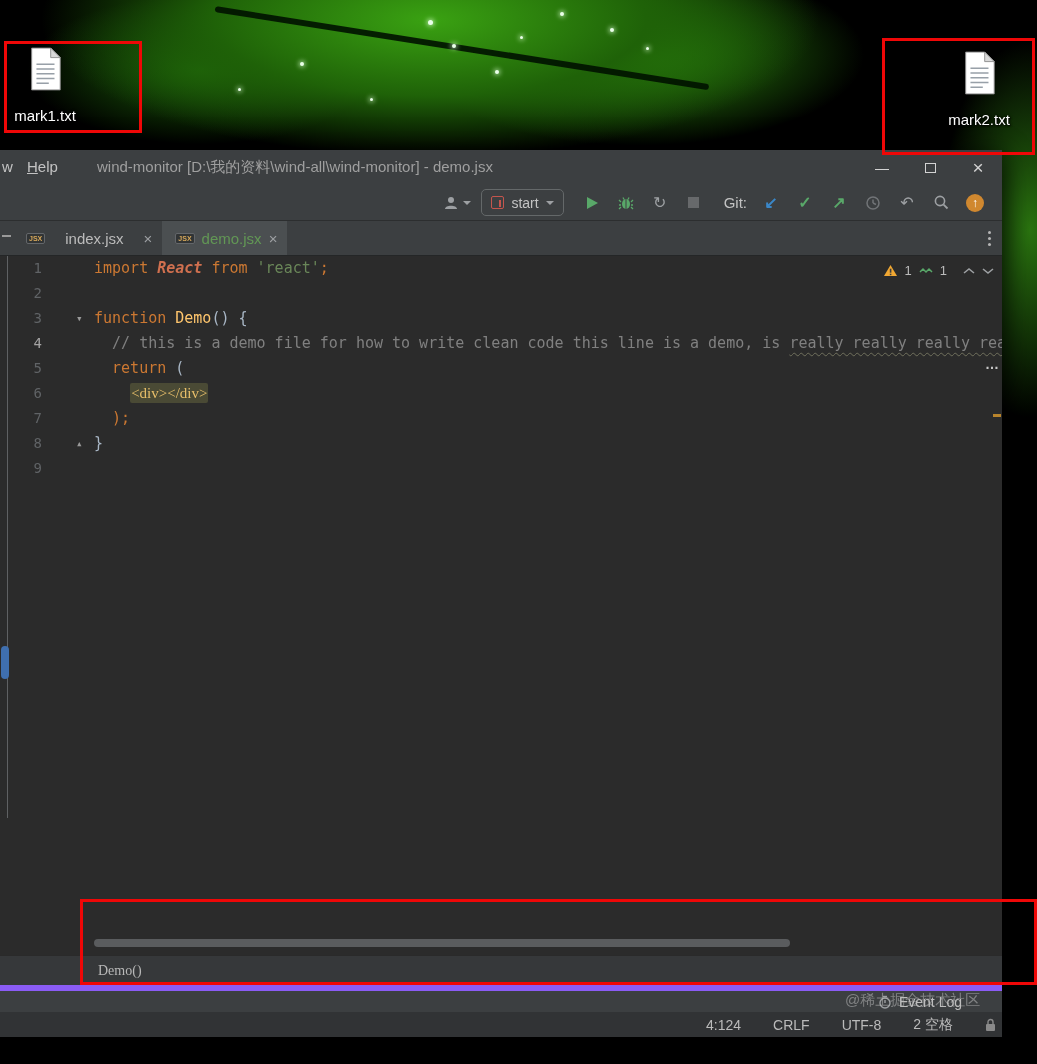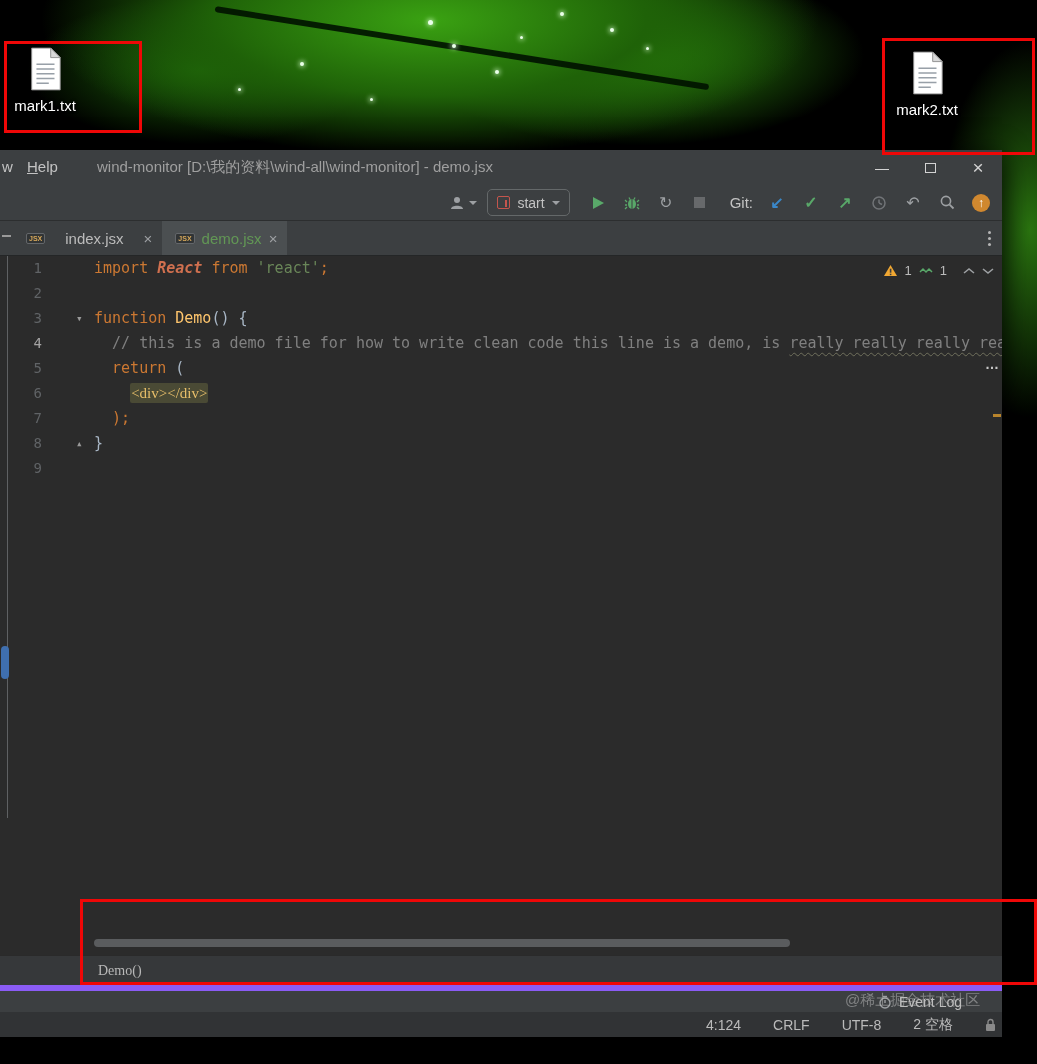--- a/index.html
+++ b/index.html
@@ -13,21 +13,21 @@
       radial-gradient(ellipse 320px 130px at 640px 55px, #2f920e 0%, rgba(10,40,3,0) 70%),
       radial-gradient(ellipse 230px 100px at 200px 70px, #1c6109 0%, rgba(0,0,0,0) 75%),
       radial-gradient(ellipse 130px 270px at 1030px 230px, #2a7410 0%, rgba(0,0,0,0) 70%),
       #000;
   }
   .leaf-stem { position:absolute; left:215px; top:6px; width:500px; height:6px; background:rgba(0,18,0,.9);
     border-radius:3px; transform:rotate(9deg); transform-origin:left center; }
   .droplet { position:absolute; border-radius:50%; background:#eaffe9; box-shadow:0 0 5px 1px rgba(220,255,210,.8); }
 
   
-  .dicon { position:absolute; width:90px; display:flex; flex-direction:column; align-items:center; gap:5px; z-index:5; }
+  .dicon { position:absolute; width:90px; display:flex; flex-direction:column; align-items:center; gap:15px; z-index:5; }
   .dicon .lbl { color:#fff; font-size:15px; text-shadow:1px 1px 2px #000, 0 0 3px #000; }
 
   
   .annotation { position:absolute; border:3px solid #ef0707; z-index:50; pointer-events:none; }
 
   
   .window { position:absolute; left:0; top:150px; width:1002px; height:887px; background:#2b2b2b;
     box-shadow:0 6px 26px rgba(0,0,0,.85); z-index:10; }
 
   
@@ -38,21 +38,21 @@
   .menu-help::first-letter { text-decoration:underline; }
   .win-title { position:absolute; left:97px; top:8px; font-size:15px; color:#9f9f9f; white-space:nowrap; }
   .win-controls { position:absolute; right:0; top:0; height:35px; display:flex; }
   .win-btn { width:48px; height:35px; display:flex; align-items:center; justify-content:center; color:#d3d3d3; }
   .win-btn.min { font-size:14px; }
   .maxbox { width:11px; height:10px; border:1.5px solid #d3d3d3; }
   .win-btn.close { font-size:19px; }
 
   
   .toolbar { height:36px; background:#3c3f41; border-bottom:1px solid #2c2e2f; display:flex; align-items:center;
-    justify-content:flex-end; gap:10px; padding-right:9px; }
+    justify-content:flex-end; gap:10px; padding-right:15px; }
   .tb { display:flex; align-items:center; justify-content:center; height:26px; min-width:24px; }
   .caret-down { width:0; height:0; border-left:4px solid transparent; border-right:4px solid transparent; border-top:4px solid #9da0a3; }
   .run-pill { display:flex; align-items:center; gap:7px; border:1px solid #646869; border-radius:5px; height:27px; padding:0 9px; margin-right:6px; }
   .npm-ic { width:13px; height:13px; border:1.5px solid #c4554d; border-radius:2px; position:relative; }
   .npm-ic::after { content:""; position:absolute; right:2px; top:3px; width:2px; height:7px; background:#c4554d; }
   .run-pill .rc-label { color:#c3c3c3; font-size:14px; }
   .glyph-btn { font-size:16px; color:#9da0a3; }
   .glyph-btn.blue { color:#3a87c8; font-weight:bold; }
   .glyph-btn.green { color:#59a869; font-weight:bold; }
   .stop-sq { width:11px; height:11px; background:#67696b; }
@@ -137,21 +137,21 @@
       <path d="M26 2 l10 10 h-10 z" fill="#d9d9d9" stroke="#8f8f8f" stroke-width="1"></path>
       <line x1="11" y1="19" x2="30" y2="19" stroke="#98a0a8" stroke-width="1.6"></line>
       <line x1="11" y1="24" x2="30" y2="24" stroke="#98a0a8" stroke-width="1.6"></line>
       <line x1="11" y1="29" x2="30" y2="29" stroke="#98a0a8" stroke-width="1.6"></line>
       <line x1="11" y1="34" x2="30" y2="34" stroke="#98a0a8" stroke-width="1.6"></line>
       <line x1="11" y1="39" x2="24" y2="39" stroke="#98a0a8" stroke-width="1.6"></line>
     </svg>
     <span class="lbl">mark1.txt</span>
   </div>
 
-  <div class="dicon" style="left:882px;top:50px;">
+  <div class="dicon" style="left:934px;top:50px;">
     <svg width="38" height="46" viewBox="0 0 40 48">
       <path d="M6 2 h20 l10 10 v34 h-30 z" fill="#ffffff" stroke="#8f8f8f" stroke-width="1"></path>
       <path d="M26 2 l10 10 h-10 z" fill="#d9d9d9" stroke="#8f8f8f" stroke-width="1"></path>
       <line x1="11" y1="19" x2="30" y2="19" stroke="#98a0a8" stroke-width="1.6"></line>
       <line x1="11" y1="24" x2="30" y2="24" stroke="#98a0a8" stroke-width="1.6"></line>
       <line x1="11" y1="29" x2="30" y2="29" stroke="#98a0a8" stroke-width="1.6"></line>
       <line x1="11" y1="34" x2="30" y2="34" stroke="#98a0a8" stroke-width="1.6"></line>
       <line x1="11" y1="39" x2="24" y2="39" stroke="#98a0a8" stroke-width="1.6"></line>
     </svg>
     <span class="lbl">mark2.txt</span>

